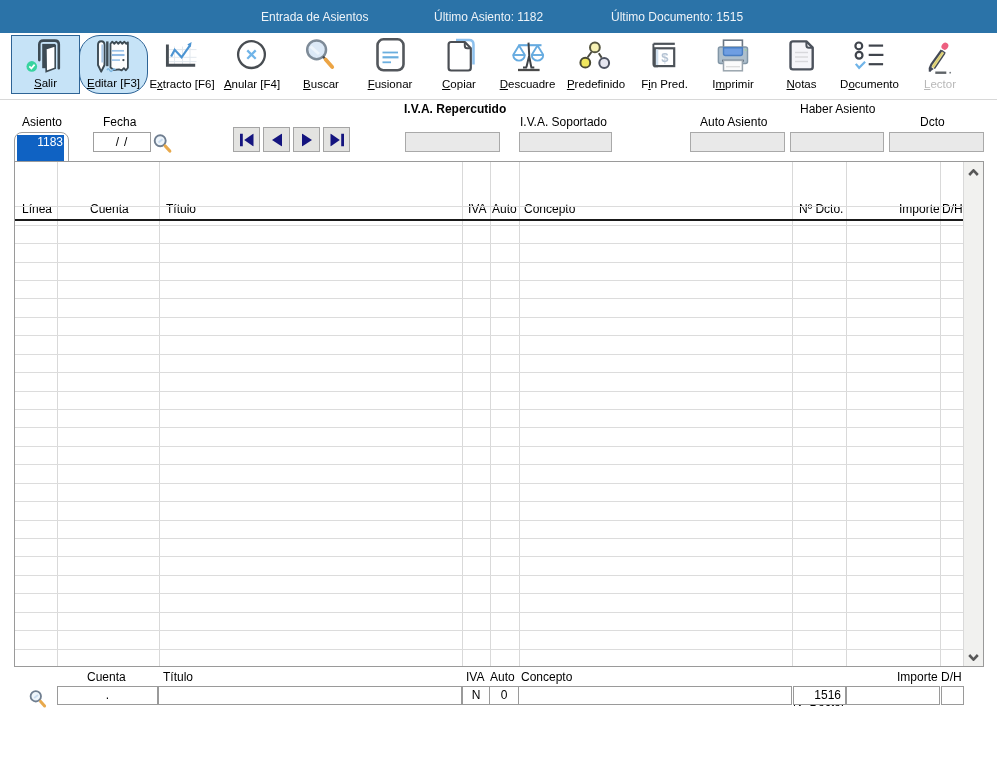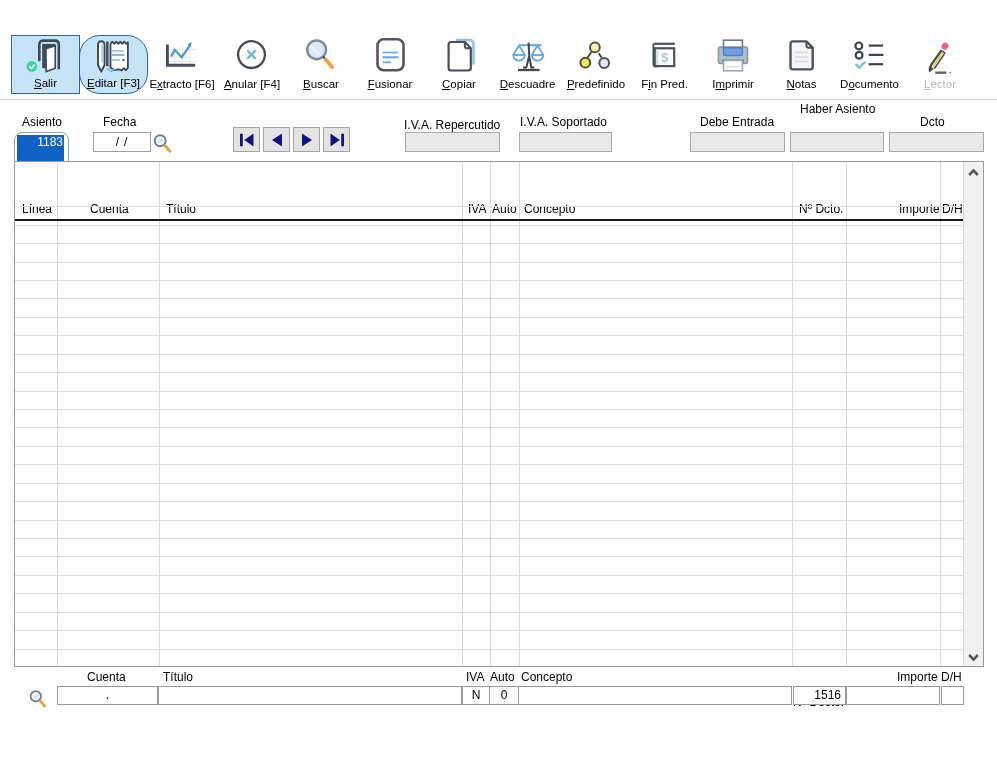--- a/index.html
+++ b/index.html
@@ -30,20 +30,25 @@
 .hdr div { position:absolute; top:6px; white-space:nowrap; }
 .rowline { position:absolute; left:0; right:20px; height:1px; background:#dcdcdc; }
 #vscroll { position:absolute; top:0; right:0; width:20px; bottom:0; background:#f1f1ef; border-left:1px solid #d9d9d9; }
 
 .blabel { position:absolute; font-size:12px; white-space:nowrap; }
 .binput { position:absolute; top:686px; height:19px; background:#fff; border:1px solid #9a9a9a; font-size:12px; line-height:17px; }
 </style>
 </head>
 <body>
 <div id="app">
+  <div id="titlebar" class="abs">
+    <span style="left:261px;">Entrada de Asientos</span>
+    <span style="left:434px;">Último Asiento: 1182</span>
+    <span style="left:611px;">Último Documento: 1515</span>
+  </div>
   <div id="toolbar" class="abs">
     <div class="tbtn sel" style="left:11px;text-align:center;">
       <svg class="ic" width="40" height="40" viewBox="0 0 40 40">
         <path d="M13.3 22.1 V6.6 Q13.3 2.6 17.3 2.6 H28.8 Q32.8 2.6 32.8 6.6 V30.2" fill="none" stroke="#3d4b54" stroke-width="2.6" stroke-linecap="round"></path>
         <rect x="16.2" y="5.9" width="13" height="24.3" fill="#3d4b54"></rect>
         <polygon points="19.9,10.7 29.2,7.7 29.2,30.2 20.2,33.5" fill="#ffffff" stroke="#3d4b54" stroke-width="1.6"></polygon>
         <circle cx="5.8" cy="28.4" r="5.3" fill="#38d39f"></circle>
         <polyline points="3.3,28.4 5.4,30.4 8.6,26.6" fill="none" stroke="#ffffff" stroke-width="1.7"></polyline>
       </svg>
       <div class="lbl"><u>S</u>alir</div>
@@ -196,23 +201,23 @@
         <line x1="21.7" y1="13.4" x2="25.3" y2="16.1" stroke="#434956" stroke-width="1.3"></line>
         <line x1="15.3" y1="35.7" x2="26.3" y2="35.7" stroke="#5f6468" stroke-width="2.4"></line>
         <circle cx="30.2" cy="35.7" r="0.9" fill="#7a7f84"></circle>
       </svg>
       <div class="lbl"><u>L</u>ector</div>
     </div>
   </div>
 
   <div class="flabel" style="left:22px; top:115px;">Asiento</div>
   <div class="flabel" style="left:103px; top:115px;">Fecha</div>
-  <div class="flabel" style="left:404px; top:118px;">I.V.A. Repercutido</div>
+  <div class="flabel" style="left:404px; top:102px;font-weight:bold;">I.V.A. Repercutido</div>
   <div class="flabel" style="left:520px; top:115px;">I.V.A. Soportado</div>
-  <div class="flabel" style="left:700px; top:115px;">Debe Entrada</div>
+  <div class="flabel" style="left:700px; top:115px;">Auto Asiento</div>
   <div class="flabel" style="left:800px; top:102px;">Haber Asiento</div>
   <div class="flabel" style="left:920px; top:115px;">Dcto</div>
 
   <div class="finput" style="left:14px; top:132px; width:55px; padding:20px;border-radius:8px;">
     <div style="position:absolute; left:2px; top:2px; right:4px; bottom:2px; background:#0f62c3; color:#fff; text-align:right; line-height:14px; padding-right:1px;">1183</div>
   </div>
   <div class="finput" style="left:93px; top:132px; width:58px; text-align:center; line-height:18px; letter-spacing:0.8px;">/ /</div>
   <div class="finput dis" style="left:405px; top:132px; width:95px;"></div>
   <div class="finput dis" style="left:519px; top:132px; width:93px;"></div>
   <div class="finput dis" style="left:690px; top:132px; width:95px;"></div>

